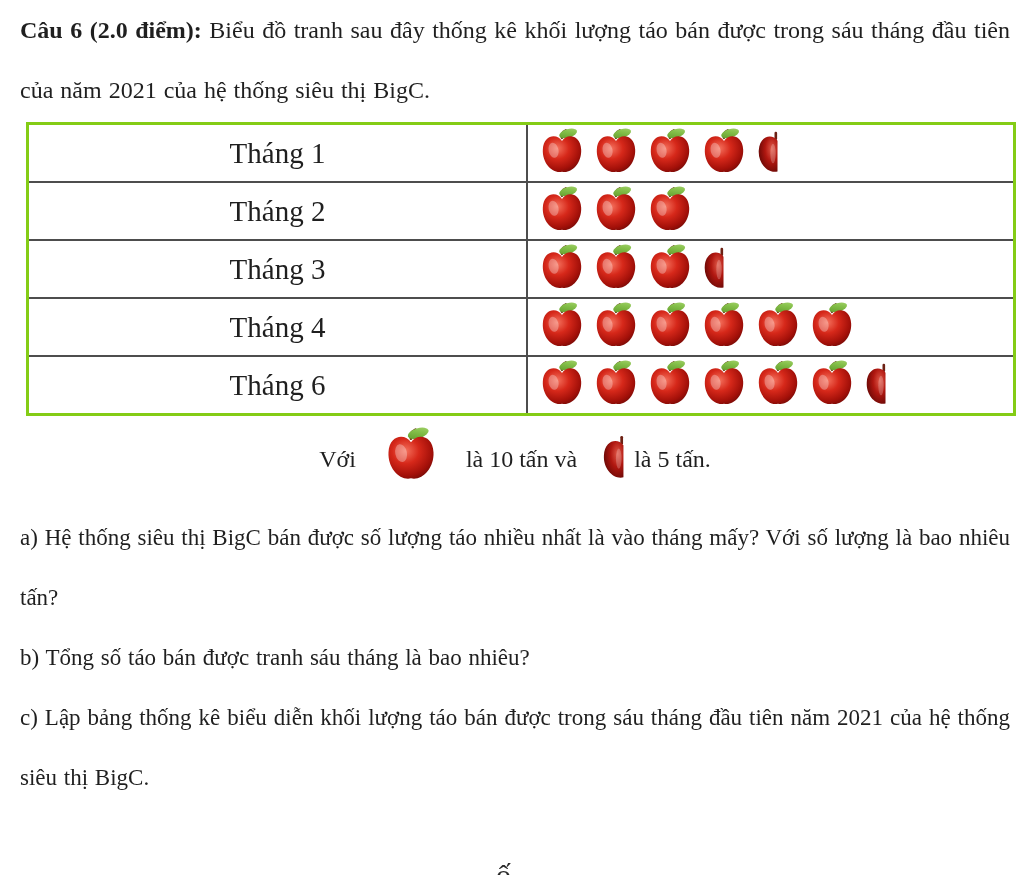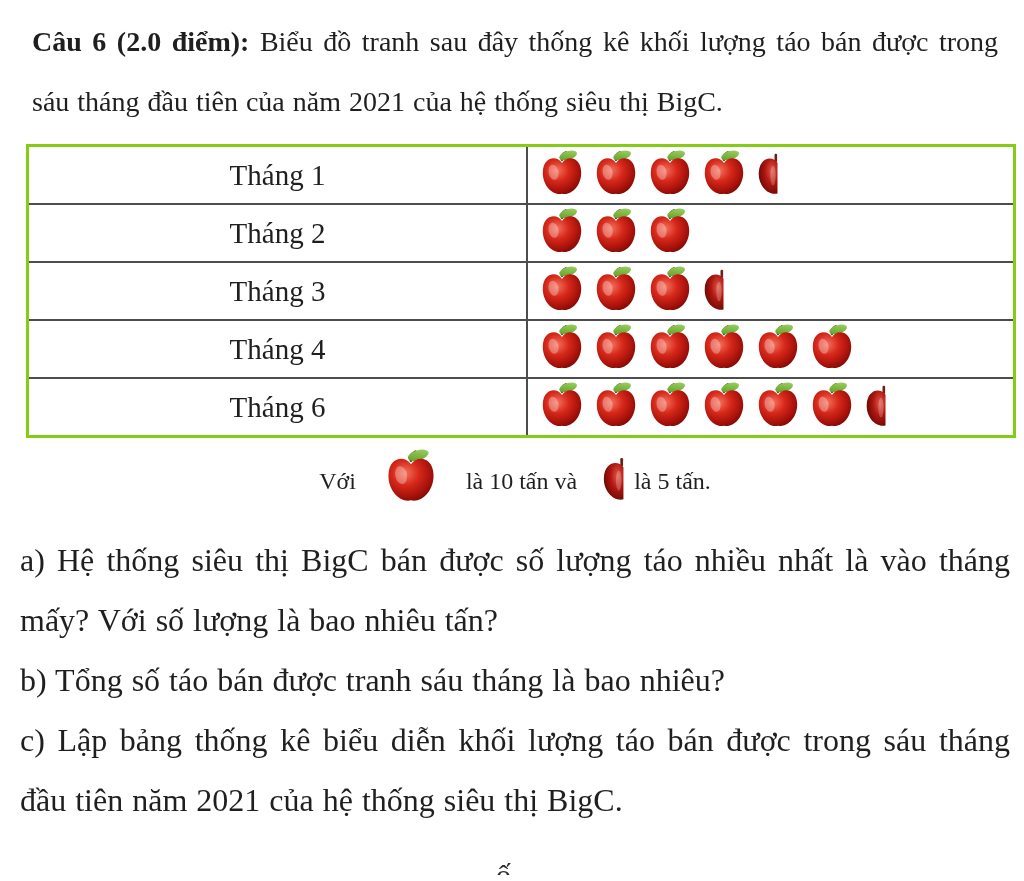--- a/index.html
+++ b/index.html
@@ -2,21 +2,21 @@
 <html><head>
 <meta charset="utf-8">
 <style>
   html,body{margin:0;padding:0;}
   body{
     width:1024px;height:881px;background:#ffffff;color:#1f1f1f;
     font-family:"Liberation Serif", serif;
     position:relative;overflow:hidden;
   }
   .doc{position:absolute;left:0;top:0;width:1024px;height:881px;padding:0 14px 0 20px;box-sizing:border-box;}
-  .para{font-size:28px;line-height:60px;text-align:justify;margin:12px;word-spacing:1px;}
+  .para{font-size:24px;line-height:60px;text-align:justify;margin:0;word-spacing:1px;}
   .para .lead{font-weight:bold;}
   
   table.picto{
     border-collapse:collapse;width:990px;margin-top:2px;table-layout:fixed;
   }
   table.picto td{border:2px solid #4d4d4d;height:56px;padding:0;}
   table.picto{border:3px solid #84cc16;margin-left:6px;}
   td.label-cell{width:497px;text-align:center;font-size:29px;vertical-align:middle;}
   td.icons-cell{vertical-align:middle;}
   .icons-row{display:flex;align-items:center;gap:8px;padding-left:11px;height:56px;}
@@ -25,21 +25,21 @@
   svg.apple.half{width:24px;height:48px;margin-top:-2px;}
   
   .legend{display:flex;justify-content:center;align-items:center;margin-top:12px;height:62px;font-size:24px;}
   .legend .gap-lg{width:28px;}
   .legend .gap-md{width:22px;}
   .legend .gap-sm{width:8px;}
   svg.apple.legend-full{width:54px;height:58px;margin-top:-10px;}
   svg.apple.legend-half{width:27px;height:50px;margin-top:-4px;}
   
   .questions{margin-top:18px;}
-  .questions p{font-size:32px;line-height:60px;text-align:justify;margin:0;word-spacing:1px;}
+  .questions p{font-size:23px;line-height:60px;text-align:justify;margin:0;word-spacing:1px;}
   
   .cutoff{
     position:absolute;left:496px;top:858px;width:44px;height:17px;overflow:hidden;
     font-size:30px;line-height:34px;color:#2a2a2a;
   }
   .defs-holder{position:absolute;width:0;height:0;overflow:hidden;}
 </style>
 </head>
 <body>
 

